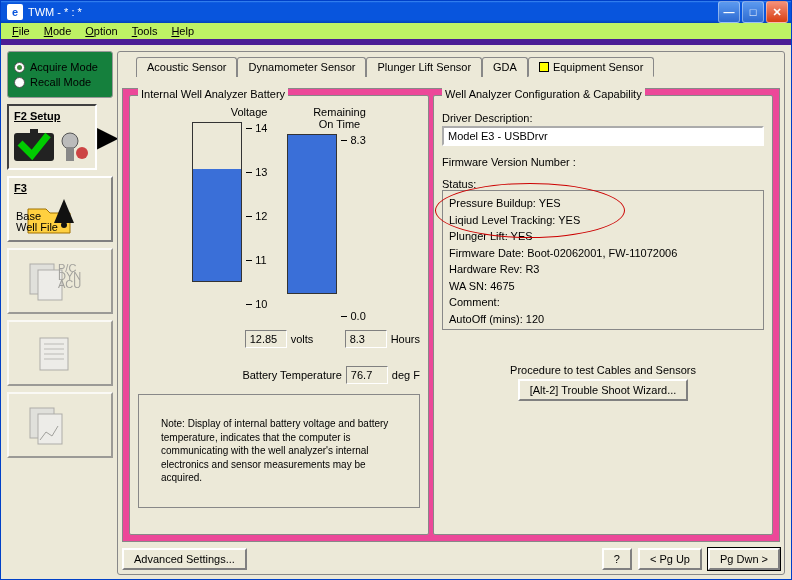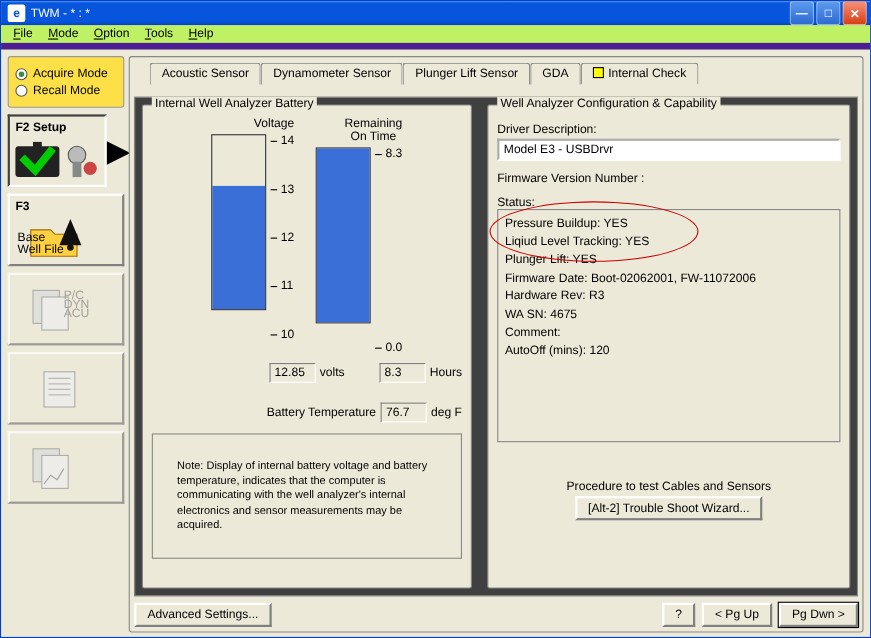--- a/index.html
+++ b/index.html
@@ -10,38 +10,38 @@
   .titlebar .title { font-weight: normal; }
   .titlebar .spacer { flex: 1; }
   .winbtn { width: 22px; height: 22px; margin-left: 2px; border: 1px solid #fff6; border-radius: 3px; display: flex; align-items: center; justify-content: center; color: #fff; font-weight: bold; }
   .winbtn.min, .winbtn.max { background: linear-gradient(#5c9aef,#2d6ad1); }
   .winbtn.close { background: linear-gradient(#f59079,#d83f12); }
   .menubar { height: 33px; background: #bef264; display: flex; align-items: center; padding: 0 4px; border-bottom: 6px solid #4c1d95; }
   .menubar span { padding: 2px 7px; cursor: default; }
   .menubar span u { text-decoration: underline; }
   .body { flex: 1; display: flex; padding: 6px 6px 8px 6px; gap: 4px; }
   .leftcol { width: 106px; display: flex; flex-direction: column; gap: 6px; }
-  .modebox { border: 1px solid #999; border-radius: 3px; padding: 6px 6px; background: #fde047; }
+  .modebox { border: 1px solid #999; border-radius: 3px; padding: 6px 6px; background: #15803d; }
   .radio { display: flex; align-items: center; gap: 5px; margin: 3px 0; cursor: default;}
   .radio .dot { width: 11px; height: 11px; border: 1px solid #555; border-radius: 50%; display: flex; align-items: center; justify-content: center; background:#fff;}
   .radio .dot.inner { width: 5px; height: 5px; background: #3b8c3b; border-radius: 50%; border:none;}
   .navbtn { border: 2px solid #808080; border-top-color:#fff; border-left-color:#fff; background: #ece9d8; padding: 3px; height: 66px; display:flex;flex-direction:column; }
   .navbtn.pressed { border: 2px solid #404040; border-bottom-color:#fff; border-right-color:#fff; }
-  .navbtn .lbl { font-weight: bold; padding: 1px 2px; }
+  .navbtn .lbl { font-weight: bold; padding: 1px 2px; text-decoration: underline; }
   .navbtn .iconarea { flex:1; display:flex; align-items:center; justify-content:center; gap:2px;}
   .navbtn.disabled { opacity: .75; }
   .iconbox { width: 80px; height: 42px; }
   .arrow { font-size: 28px; color:#000; line-height:0; align-self:center;}
   .main { flex: 1; border: 1px solid #888; border-radius: 3px; background: #ece9d8; position: relative; padding: 4px; }
   .rowbtns { display:flex; align-items:center; }
   .tabs { display: flex; margin-left: 14px; }
   .tab { border: 1px solid #888; border-bottom: none; background: #ece9d8; padding: 3px 10px; margin-right: 0px; border-top-left-radius: 3px; border-top-right-radius: 3px; position:relative; top:1px; cursor:default;}
   .tab.active { background: #ece9d8; border-bottom: 1px solid #ece9d8; z-index:2; }
   .tab .sq { display:inline-block; width:10px; height:10px; background:#ff0; border:1px solid #000; margin-right:4px; vertical-align:-1px;}
-  .tabbody { border: 1px solid #888; background: #404040; padding: 6px; height: 454px; display:flex; gap:14px;margin-top:12px; }
+  .tabbody { border: 1px solid #888; background: #ec4899; padding: 6px; height: 454px; display:flex; gap:4px;margin-top:12px; }
   .group { border: 1px solid #888; border-radius: 2px; padding: 10px 8px 8px 8px; position: relative; background:#ece9d8;}
   .group > .legend { position: absolute; top: -8px; left: 8px; background: #ece9d8; padding: 0 3px; }
   .leftgroup { width: 300px; display:flex; flex-direction:column; }
   .rightgroup { flex:1; position:relative;}
   .gauges { display:flex; gap:20px; justify-content:center; }
   .gauge { display:flex; flex-direction:column; align-items:flex-end; }
   .gauge .title { margin-bottom:4px; text-align:center; }
   .gauge .bararea { display:flex; height:188px; }
   .gauge .ticks { display:flex; flex-direction:column; justify-content:space-between; margin-left:4px; font-size:10px; }
   .gauge .tick { display:flex; align-items:center; gap:3px;}
@@ -49,21 +49,21 @@
   .bar { width: 50px; height: 160px; border: 1px solid #333; background: #ece9d8; position: relative; }
   .barfill { position:absolute; bottom:0; left:0; right:0; background:#3a6fd8; }
   .bar1 .barfill { height: 71%; }
   .bar2 .barfill { height: 100%; }
   .valrow { display:flex; align-items:center; gap:4px; margin-top:8px; justify-content:flex-end;}
   .sunken { border:1px solid #808080; border-right-color:#fff; border-bottom-color:#fff; background:#ece9d8; padding:2px 4px; min-width:42px; display:inline-block;}
   .note { border:1px solid #888; padding:22px; margin-top:10px; font-size:10px; line-height:1.35;}
   .field { margin: 6px 0 10px 0; }
   .field label { display:block; margin-bottom:2px;}
   .txtin { width: 100%; border:2px inset #fff; background:#fff; padding:2px 4px; }
-  .statusbox { border:1px solid #888; height:212px; padding:4px 6px; line-height:1.5; position:relative;}
+  .statusbox { border:1px solid #888; height:140px; padding:4px 6px; line-height:1.5; position:relative;}
   .ellipse { position:absolute; border:1px solid #c00; border-radius:50%; width:190px; height:55px; left:-8px; top:-8px; pointer-events:none;}
   .btn { border:2px solid #808080; border-top-color:#fff; border-left-color:#fff; background:#ece9d8; padding:3px 10px; cursor:default;}
   .btn.def { outline:1px solid #000; }
   .bottomrow { display:flex; align-items:center; margin-top:6px; }
   svg { display:block; }
 </style>
 </head>
 <body>
 
 <div class="window">
@@ -167,21 +167,21 @@
         </div>
       </div>
     </div>
 
     <div class="main">
       <div class="tabs">
         <div class="tab">Acoustic Sensor</div>
         <div class="tab">Dynamometer Sensor</div>
         <div class="tab">Plunger Lift Sensor</div>
         <div class="tab">GDA</div>
-        <div class="tab active"><span class="sq"></span><span>Internal Check</span></div>
+        <div class="tab active"><span class="sq"></span><span>Equipment Sensor</span></div>
       </div>
 
       <div class="tabbody">
 
         <div class="group leftgroup">
           <div class="legend">Internal Well Analyzer Battery</div>
 
           <div class="gauges">
             <div class="gauge">
               <div class="title">Voltage</div>

